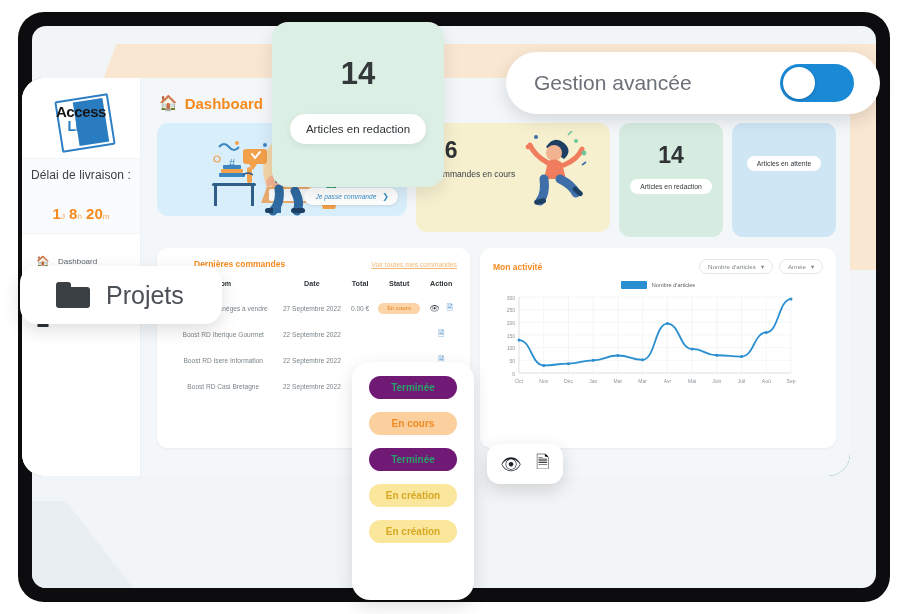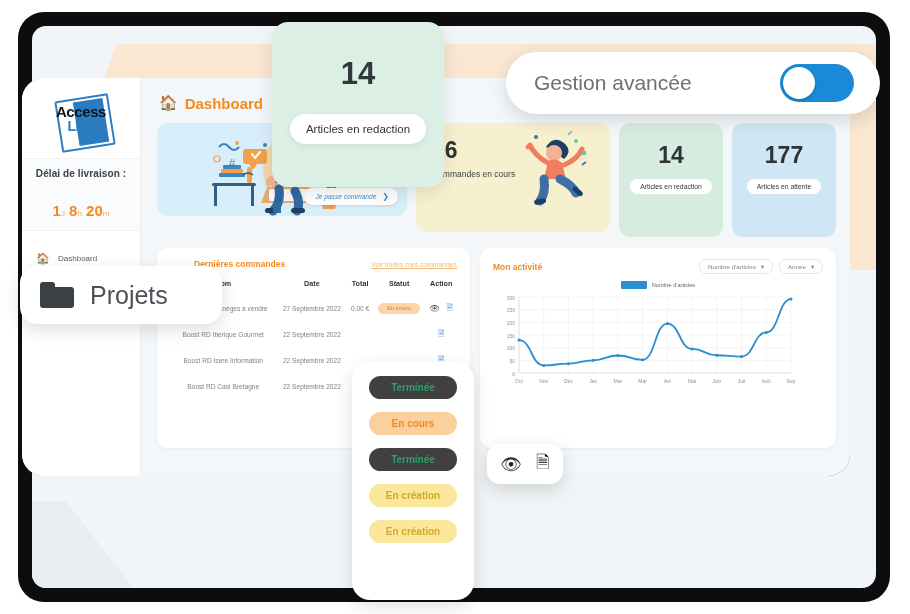--- a/index.html
+++ b/index.html
@@ -59,21 +59,21 @@
   .logo .txt{
     position:absolute;left:0;top:10px;width:78px;text-align:center;
     font-weight:bold;color:#141414;line-height:1.0;
   }
   .logo .t1{font-size:15px;letter-spacing:-.4px;}
   .logo .t2{font-size:14px;color:#2a7cc0;letter-spacing:-.4px;}
   .delai-box{
     margin-top:8px;width:100%;padding:9px 0 11px;text-align:center;
     background:#fafbfc;border-top:1px solid #f0f2f4;border-bottom:1px solid #f0f2f4;
   }
-  .delai-lbl{font-size:10px;color:#3a4248;font-weight:bold;letter-spacing:.1px;}
+  .delai-lbl{font-size:12px;color:#3a4248;font-weight:normal;letter-spacing:.1px;}
   .timer{margin-top:23px;color:#f58a1f;font-weight:bold;font-size:15px;}
   .timer .u{font-size:8px;font-weight:normal;color:#f7a955;}
   .nav{width:100%;margin-top:14px;}
   .nav-item{
     display:flex;align-items:center;gap:8px;padding:7px 0 7px 14px;
     font-size:8px;color:#5a6268;
   }
   .nav-item .ic{font-size:11px;color:#2c3338;width:14px;text-align:center;}
   .nav-sep{height:1px;background:#eceff1;margin:4px 12px;}
 
@@ -163,37 +163,37 @@
   }
   .ov-gestion .lbl{font-size:21px;color:#6b7177;}
   .toggle{width:74px;height:38px;background:#1b8ad6;border-radius:20px;position:relative;}
   .toggle .knob{
     position:absolute;left:3px;top:3px;width:32px;height:32px;background:#fff;
     border-radius:50%;box-shadow:0 1px 3px rgba(0,0,0,.25);
   }
   .ov-projets{
     left:20px;top:266px;width:202px;height:58px;background:#fff;
     border-radius:17px;box-shadow:0 6px 18px rgba(0,0,0,.13);
-    display:flex;align-items:center;gap:16px;padding-left:20px;box-sizing:border-box;
+    display:flex;align-items:center;gap:16px;padding-left:36px;box-sizing:border-box;
   }
   .ov-projets .lbl{font-size:25px;color:#4c5157;}
   .folder{width:34px;height:26px;position:relative;}
   .folder .b{position:absolute;left:0;bottom:0;width:34px;height:21px;background:#3b4045;border-radius:3px;}
   .folder .t{position:absolute;left:0;top:0;width:15px;height:8px;background:#3b4045;border-radius:3px 3px 0 0;}
   .ov-badges{
     left:352px;top:362px;width:122px;height:238px;background:#fff;
     border-radius:18px;box-shadow:0 6px 18px rgba(0,0,0,.13);
     padding:14px 0;box-sizing:border-box;
     display:flex;flex-direction:column;align-items:center;gap:13px;
   }
   .bigbadge{
     width:88px;text-align:center;border-radius:20px;padding:6px 0;
     font-size:10px;font-weight:bold;
   }
-  .bb-term{background:#404040;color:#2aa06a;}
+  .bb-term{background:#701a75;color:#2aa06a;}
   .bb-cours{background:#fbcf9e;color:#ef8b25;}
   .bb-crea{background:#fae79c;color:#d7a823;}
   .ov-actions{
     left:487px;top:444px;width:76px;height:40px;background:#fff;border-radius:13px;
     box-shadow:0 6px 18px rgba(0,0,0,.15);
     display:flex;align-items:center;justify-content:center;gap:14px;
   }
   .ov-actions .eye2{font-size:17px;color:#1d2529;}
   .ov-actions .doc2{font-size:17px;}
 </style>
@@ -320,21 +320,20 @@
           <path d="M80 34 l4-3" stroke="#3e6fa8" stroke-width="1.6"></path>
         </svg>
       </div>
 
       <div class="card card-mint">
         <div class="card-num">14</div>
         <div class="pill">Articles en redaction</div>
       </div>
 
       <div class="card card-blue">
-        <div class="card-num">177</div>
         <div class="pill">Articles en attente</div>
       </div>
     </div>
 
     <div class="panels">
 
       <div class="panel panel-orders">
         <div class="panel-head">
           <div class="panel-title">Dernières commandes</div>
           <a class="panel-link">Voir toutes mes commandes</a>

